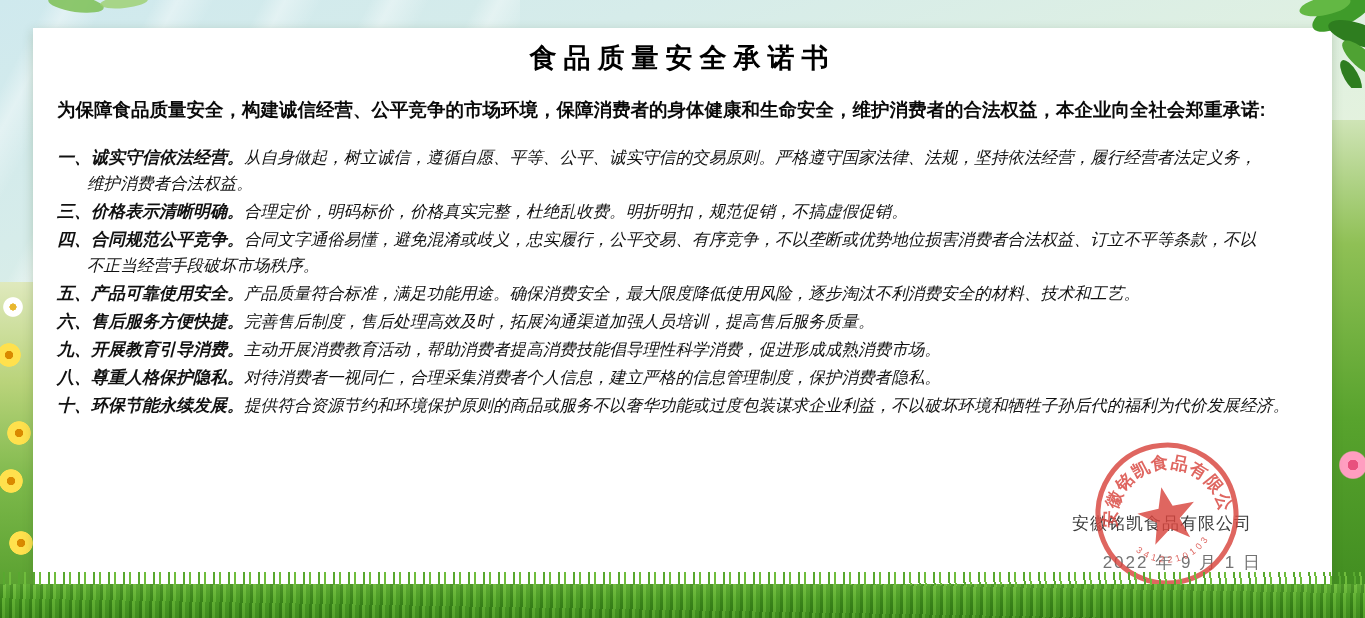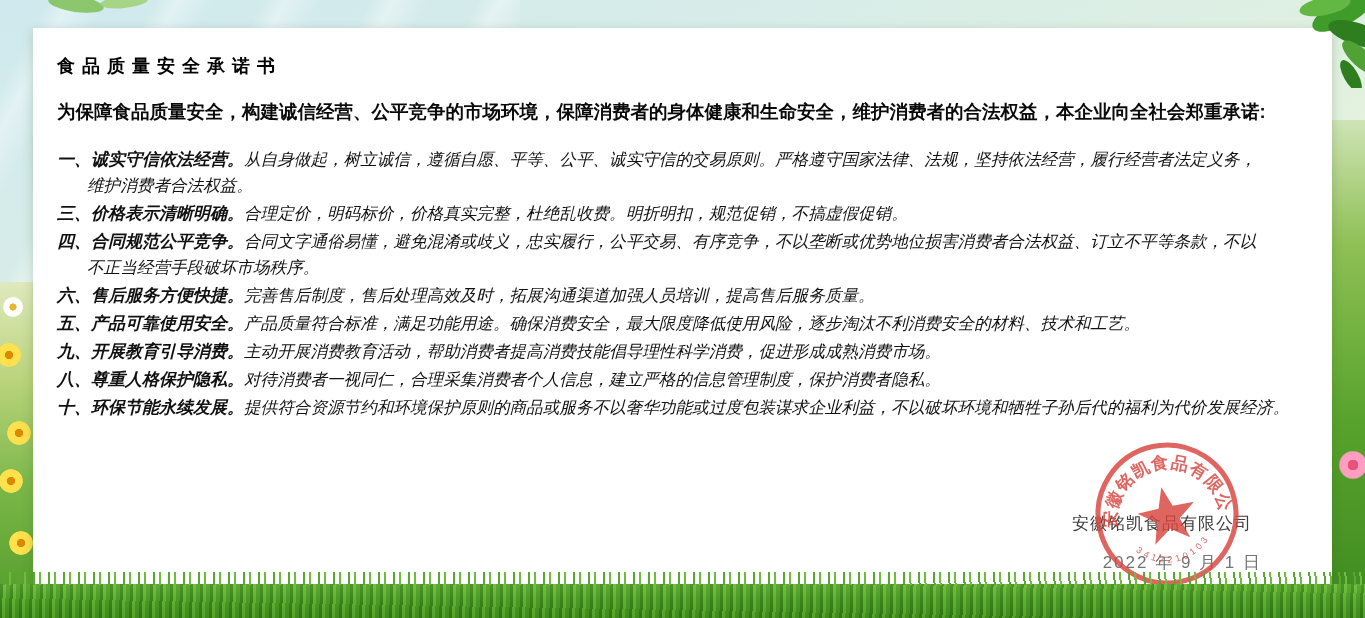--- a/index.html
+++ b/index.html
@@ -35,22 +35,22 @@
   .grass-bottom::before { content:""; position:absolute; left:0; top:-12px; width:100%; height:13px;
     background:repeating-linear-gradient(88deg, rgba(0,0,0,0) 0 3px, #58a82f 3px 5px,
       rgba(0,0,0,0) 5px 9px, #6fbc3c 9px 11px, rgba(0,0,0,0) 11px 15px); }
 
   .leaves { position:absolute; z-index:4; }
 
   
   .card { position:absolute; left:33px; top:28px; width:1299px; height:557px; z-index:3;
     background:#ffffff; box-shadow:0 3px 10px rgba(60,90,40,.25); padding:10px 24px 0; color:#111; }
 
-  .doc-title { text-align:left; font-size:18px; font-weight:700; letter-spacing:7px;
-    color:#000; margin-top:16px; }
+  .doc-title { text-align:center; font-size:27px; font-weight:700; letter-spacing:7px;
+    color:#000; margin-top:2px; }
 
   .doc-intro { margin-top:21px; font-size:18.5px; font-weight:700; line-height:25px;
     color:#0a0a0a; white-space:nowrap; }
 
   .items { margin-top:23px; font-size:16.6px; line-height:26px; }
   .item { padding-left:30px; text-indent:-30px; margin-bottom:2px;font-style:italic; }
   .item-label, .item-heading { font-weight:700; font-size:17px; }
   .item-body { white-space:pre-wrap; }
 
   .signature { position:absolute; right:80px; top:484px; text-align:right; z-index:6; }
@@ -93,22 +93,22 @@
     <h1 class="doc-title">食品质量安全承诺书</h1>
 
     <p class="doc-intro">为保障食品质量安全，构建诚信经营、公平竞争的市场环境，保障消费者的身体健康和生命安全，维护消费者的合法权益，本企业向全社会郑重承诺:</p>
 
     <div class="items">
       <p class="item"><span class="item-label">一、</span><span class="item-heading">诚实守信依法经营。</span><span class="item-body">从自身做起，树立诚信，遵循自愿、平等、公平、诚实守信的交易原则。严格遵守国家法律、法规，坚持依法经营，履行经营者法定义务，
 维护消费者合法权益。</span></p>
       <p class="item"><span class="item-label">三、</span><span class="item-heading">价格表示清晰明确。</span><span class="item-body">合理定价，明码标价，价格真实完整，杜绝乱收费。明折明扣，规范促销，不搞虚假促销。</span></p>
       <p class="item"><span class="item-label">四、</span><span class="item-heading">合同规范公平竞争。</span><span class="item-body">合同文字通俗易懂，避免混淆或歧义，忠实履行，公平交易、有序竞争，不以垄断或优势地位损害消费者合法权益、订立不平等条款，不以
 不正当经营手段破坏市场秩序。</span></p>
+      <p class="item"><span class="item-label">五、</span><span class="item-heading">产品可靠使用安全。</span><span class="item-body">产品质量符合标准，满足功能用途。确保消费安全，最大限度降低使用风险，逐步淘汰不利消费安全的材料、技术和工艺。</span></p>
       <p class="item"><span class="item-label">六、</span><span class="item-heading">售后服务方便快捷。</span><span class="item-body">完善售后制度，售后处理高效及时，拓展沟通渠道加强人员培训，提高售后服务质量。</span></p>
-      <p class="item"><span class="item-label">五、</span><span class="item-heading">产品可靠使用安全。</span><span class="item-body">产品质量符合标准，满足功能用途。确保消费安全，最大限度降低使用风险，逐步淘汰不利消费安全的材料、技术和工艺。</span></p>
       <p class="item"><span class="item-label">九、</span><span class="item-heading">开展教育引导消费。</span><span class="item-body">主动开展消费教育活动，帮助消费者提高消费技能倡导理性科学消费，促进形成成熟消费市场。</span></p>
       <p class="item"><span class="item-label">八、</span><span class="item-heading">尊重人格保护隐私。</span><span class="item-body">对待消费者一视同仁，合理采集消费者个人信息，建立严格的信息管理制度，保护消费者隐私。</span></p>
       <p class="item"><span class="item-label">十、</span><span class="item-heading">环保节能永续发展。</span><span class="item-body">提供符合资源节约和环境保护原则的商品或服务不以奢华功能或过度包装谋求企业利益，不以破坏环境和牺牲子孙后代的福利为代价发展经济。</span></p>
     </div>
 
     <div class="signature">
       <div class="signature-company">安徽铭凯食品有限公司</div>
       <div class="signature-date">2022 年 9 月 1 日</div>
     </div>
 

